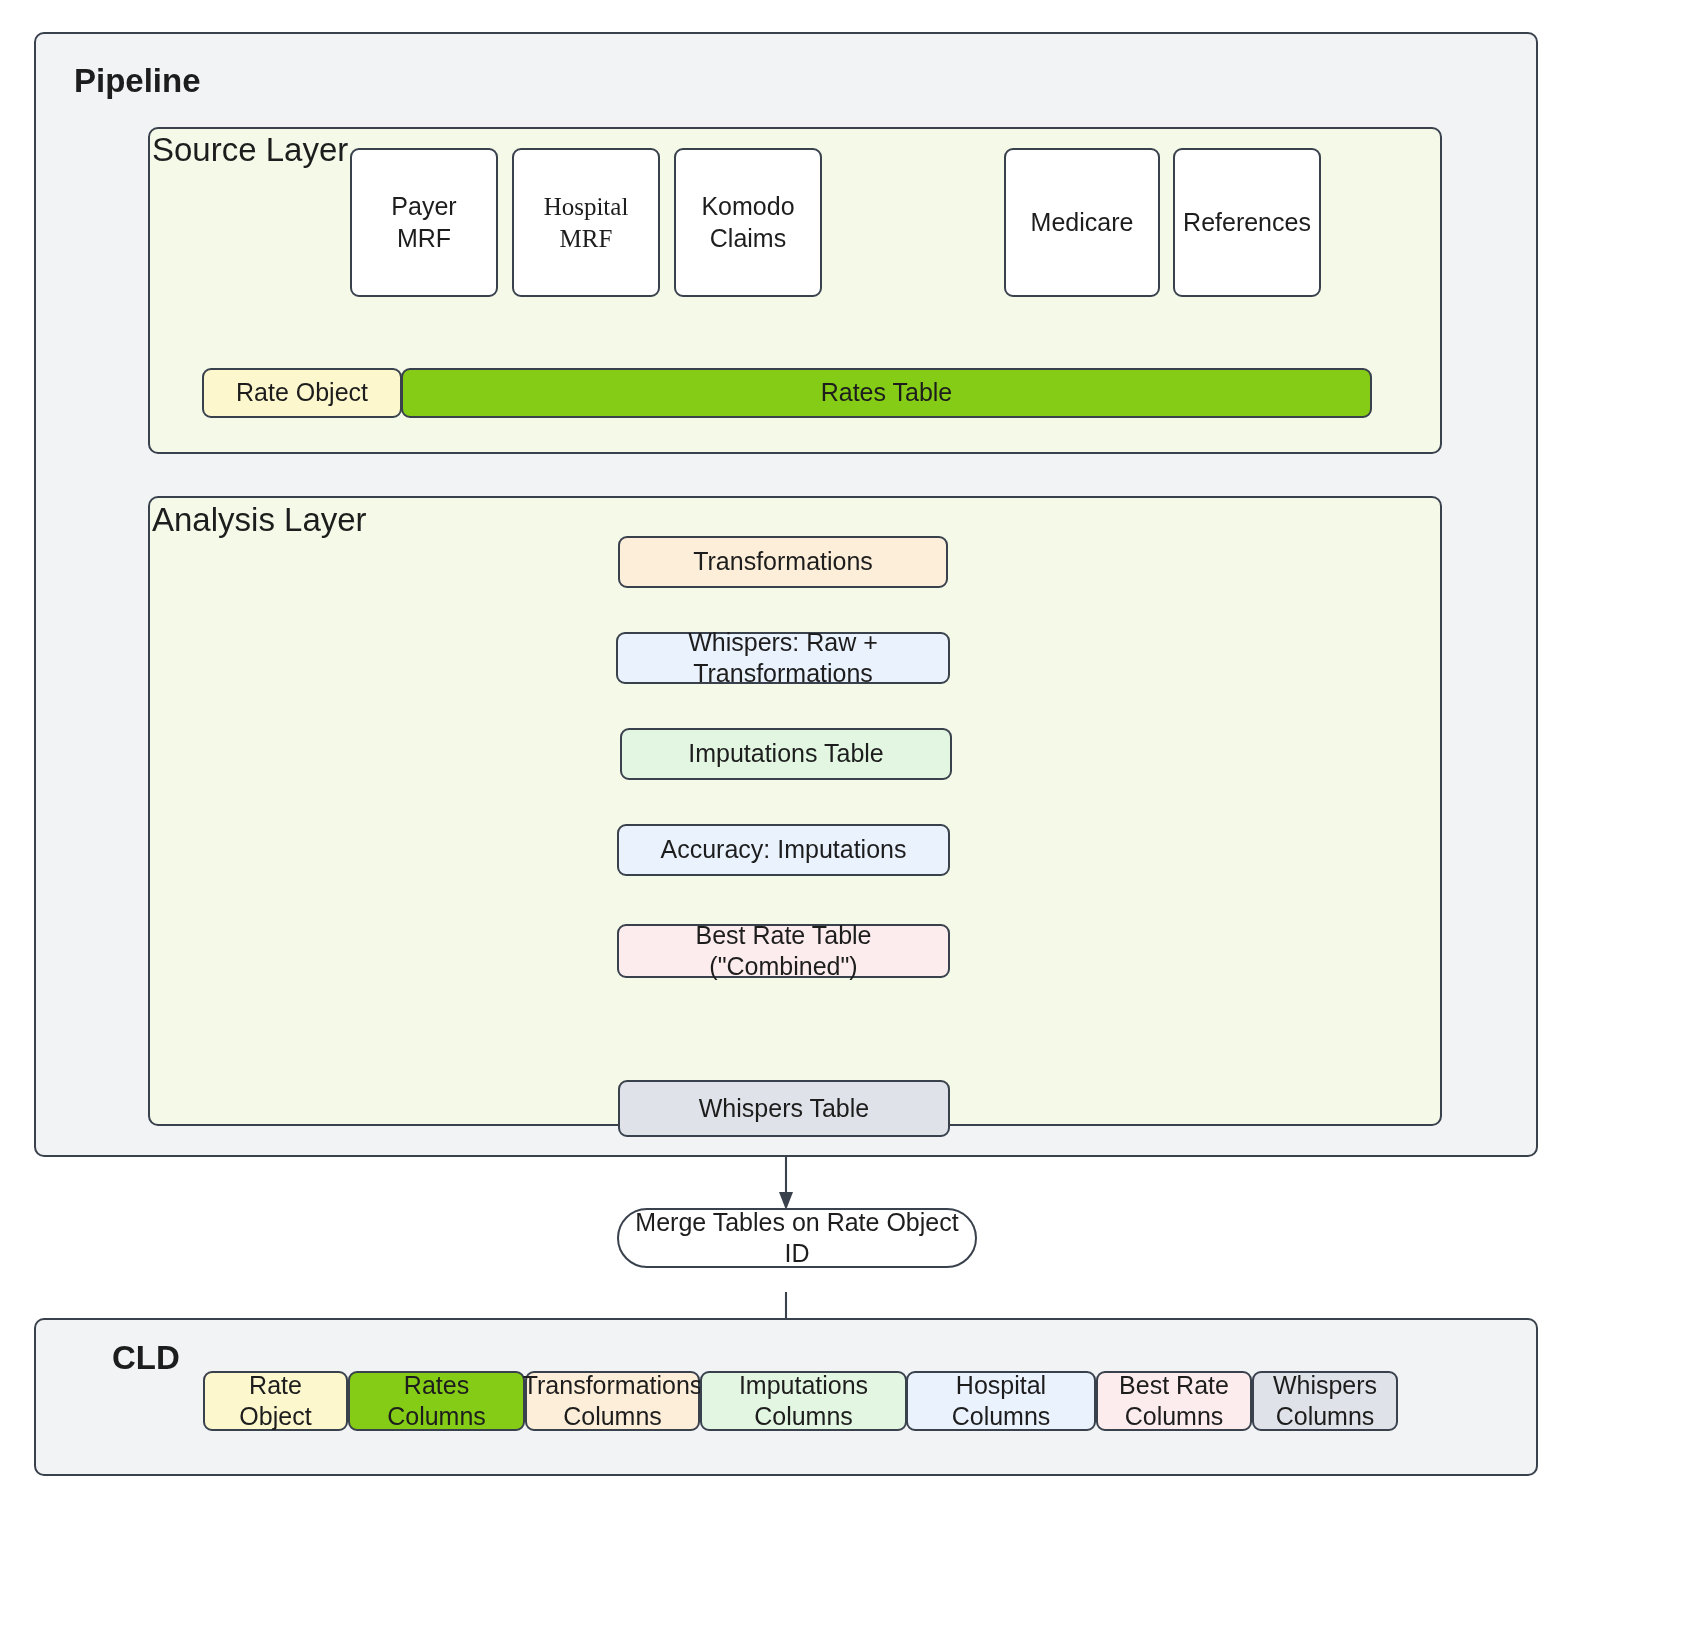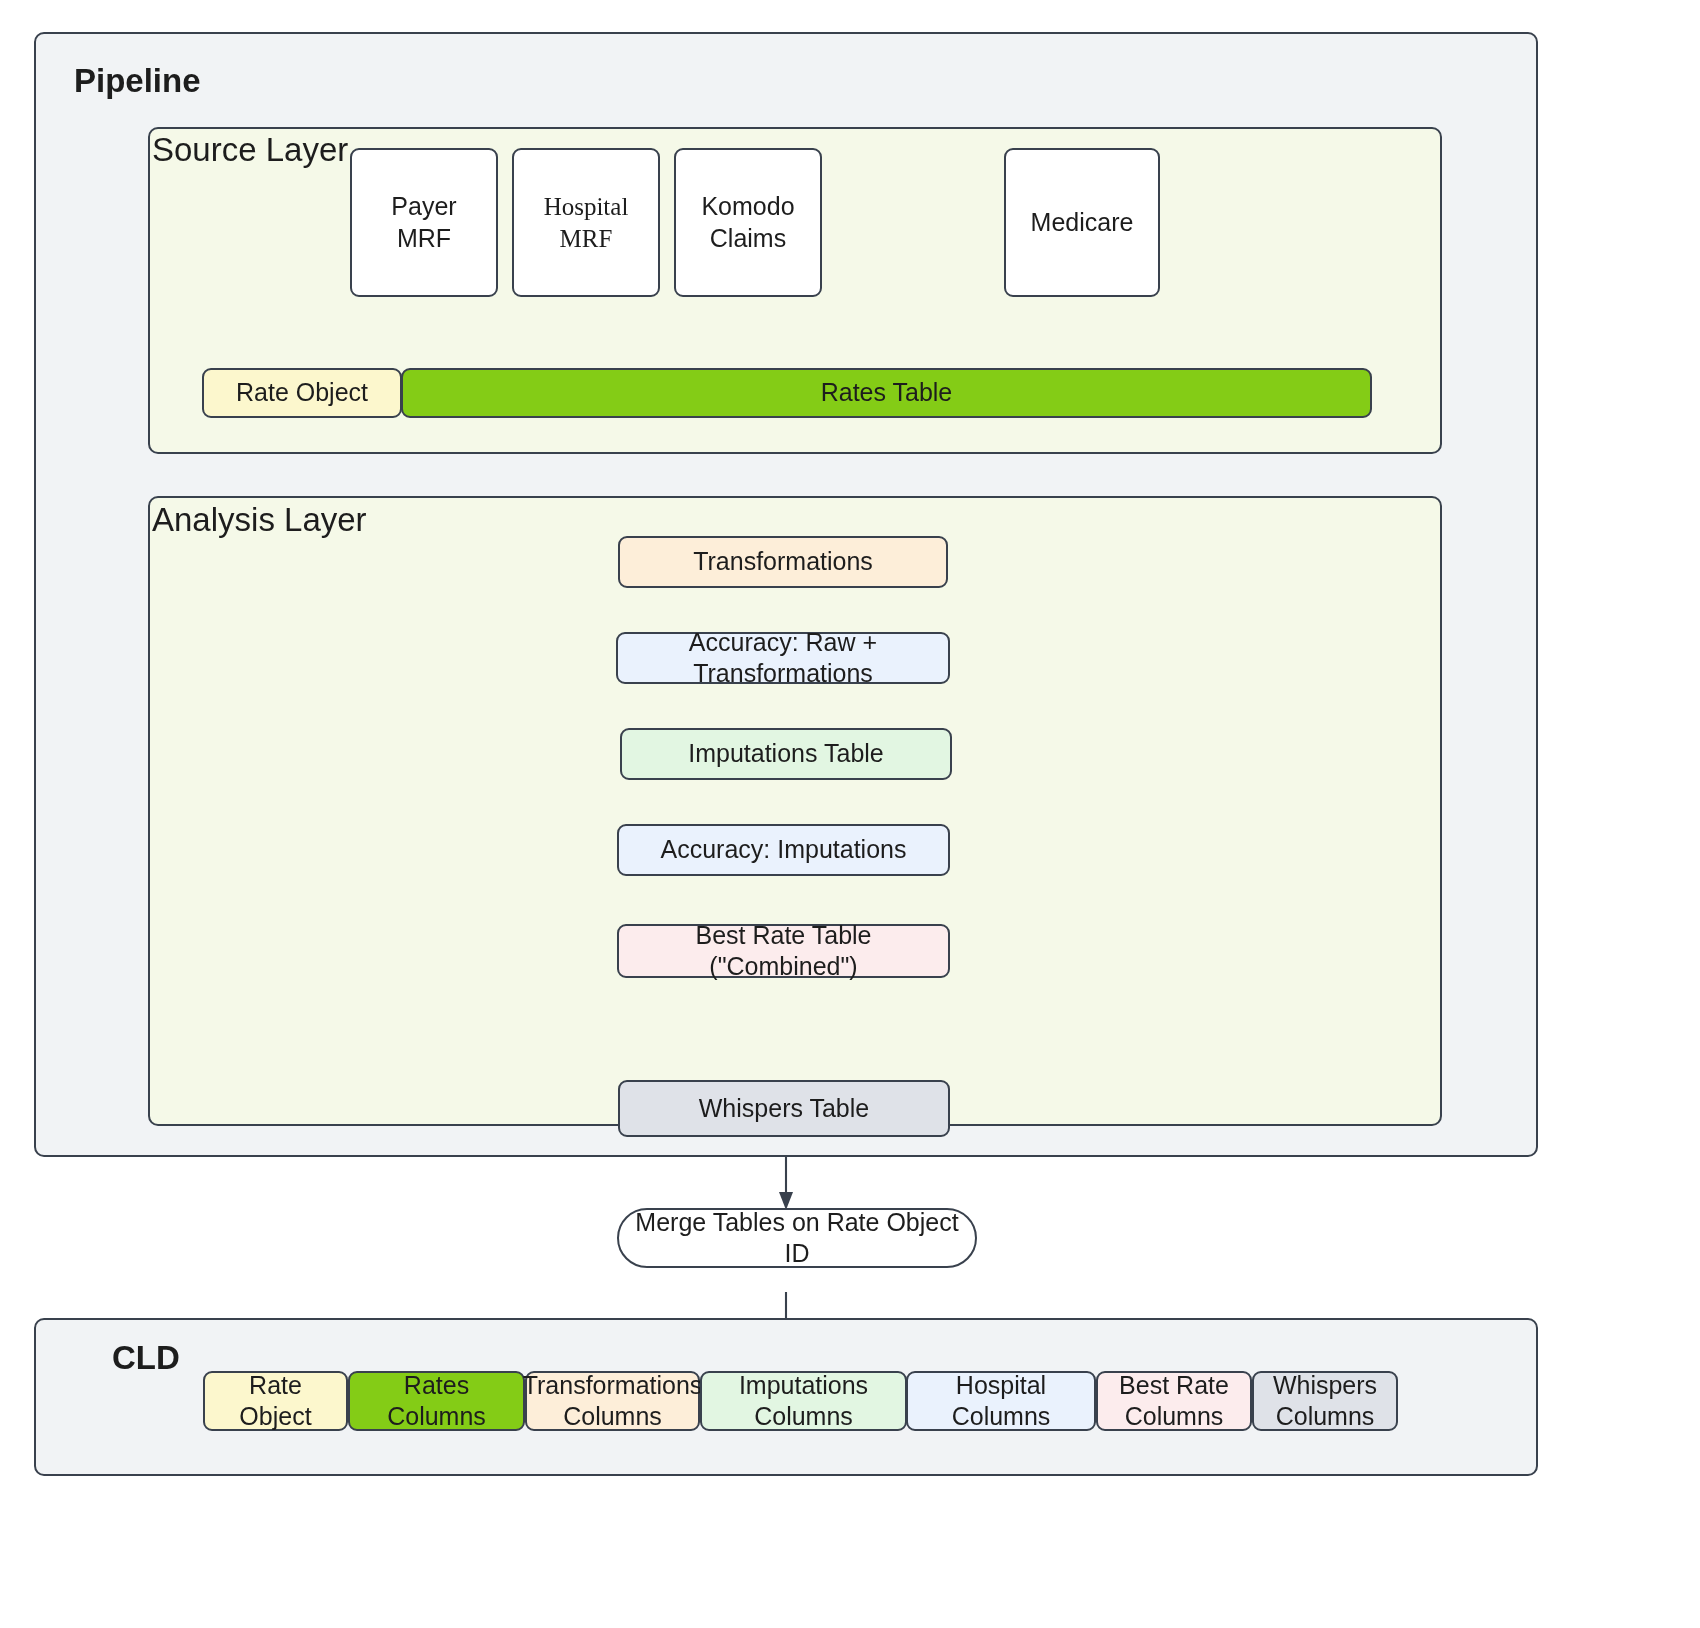--- a/index.html
+++ b/index.html
@@ -122,29 +122,30 @@
   <div class="cluster layer-cluster" style="left:148px; top:127px; width:1294px; height:327px;"></div>
   <div class="cluster-label" style="left:152px; top:131px;">Source Layer</div>
 
   <div class="node fill-white" style="left:350px; top:148px; width:148px; height:149px;">Payer
 MRF</div>
   <div class="node fill-white" style="left:512px; top:148px; width:148px; height:149px;font-family:Liberation Serif, serif;">Hospital
 MRF</div>
   <div class="node fill-white" style="left:674px; top:148px; width:148px; height:149px;">Komodo
 Claims</div>
   <div class="node fill-white" style="left:1004px; top:148px; width:156px; height:149px;">Medicare</div>
+  <div class="node fill-white" style="left:1173px; top:148px; width:148px; height:149px;">References</div>
 
   <div class="node fill-yellow" style="left:202px; top:368px; width:200px; height:50px;">Rate Object</div>
   <div class="node fill-cyan" style="left:401px; top:368px; width:971px; height:50px;">Rates Table</div>
 
   <div class="cluster layer-cluster" style="left:148px; top:496px; width:1294px; height:630px;"></div>
   <div class="cluster-label" style="left:152px; top:501px;">Analysis Layer</div>
 
   <div class="node fill-peach" style="left:618px; top:536px; width:330px; height:52px;">Transformations</div>
-  <div class="node fill-blue" style="left:616px; top:632px; width:334px; height:52px;">Accuracy: Raw + Transformations</div>
+  <div class="node fill-blue" style="left:616px; top:632px; width:334px; height:52px;">Whispers: Raw + Transformations</div>
   <div class="node fill-green" style="left:620px; top:728px; width:332px; height:52px;">Imputations Table</div>
   <div class="node fill-blue" style="left:617px; top:824px; width:333px; height:52px;">Accuracy: Imputations</div>
   <div class="node fill-pink" style="left:617px; top:924px; width:333px; height:54px;">Best Rate Table ("Combined")</div>
   <div class="node fill-gray" style="left:618px; top:1080px; width:332px; height:57px;">Whispers Table</div>
 
   <div class="node fill-white stadium" style="left:617px; top:1208px; width:360px; height:60px;">Merge Tables on Rate Object ID</div>
 
   <div class="cluster cld-cluster" style="left:34px; top:1318px; width:1504px; height:158px;"></div>
   <div class="cluster-label bold" style="left:112px; top:1339px;">CLD</div>
 

